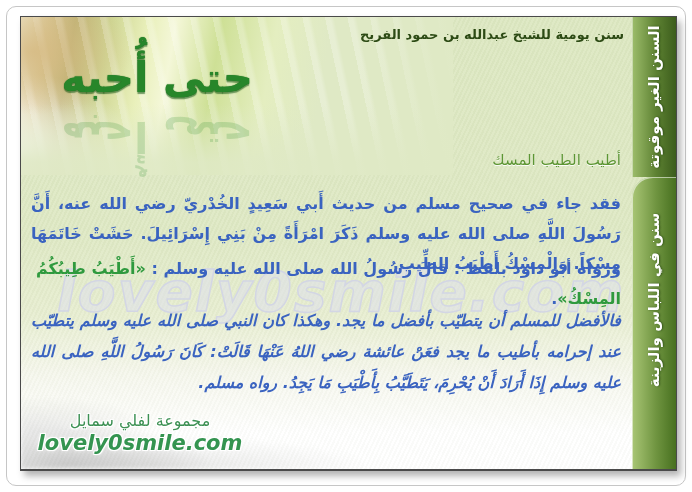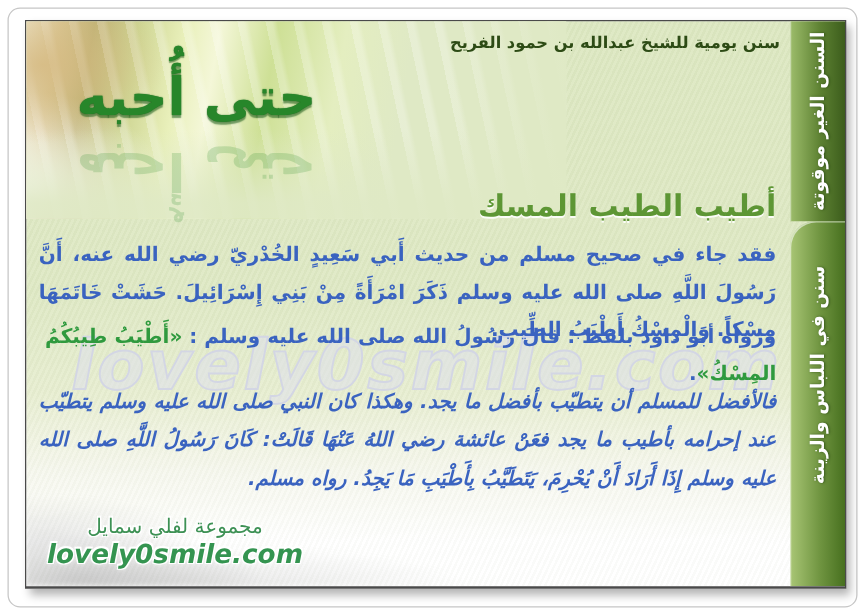--- a/index.html
+++ b/index.html
@@ -53,21 +53,21 @@
       text-shadow:0 1px 2px rgba(45,85,25,.95), 0 0 5px rgba(45,85,25,.7); }
 
   .calligraphy { position:absolute; top:32px; left:4px; width:228px; z-index:3;
       text-align:right; direction:rtl; white-space:nowrap;
       font-size:42px; font-weight:bold; line-height:58px; color:#27862a;
       text-shadow:0 2px 1px rgba(16,84,16,.55), 0 0 1px #1c6b1c; }
   .calligraphy.reflection { top:90px; transform:scaleY(-1); opacity:.20;
       text-shadow:none; color:#2f8f2f; }
 
   .section-title { position:absolute; top:134px; right:55px; z-index:3; direction:rtl;
-      font-size:24px; font-weight:bold; color:#5d9634;
+      font-size:15px; font-weight:normal; color:#5d9634;
       text-shadow:0 1px 0 rgba(255,255,255,.85); }
 
   .para { position:absolute; left:10px; right:55px; z-index:3; direction:rtl;
       text-align:justify; font-size:16px; font-weight:bold; color:#3a63c0;
       line-height:30px; }
   .p1a { top:172px; }
   .p1b { top:237px; text-align:right; }
   .p2  { top:288px; line-height:31px;font-style:italic; }
   .quote-green { color:#2f9a3e; }
 

